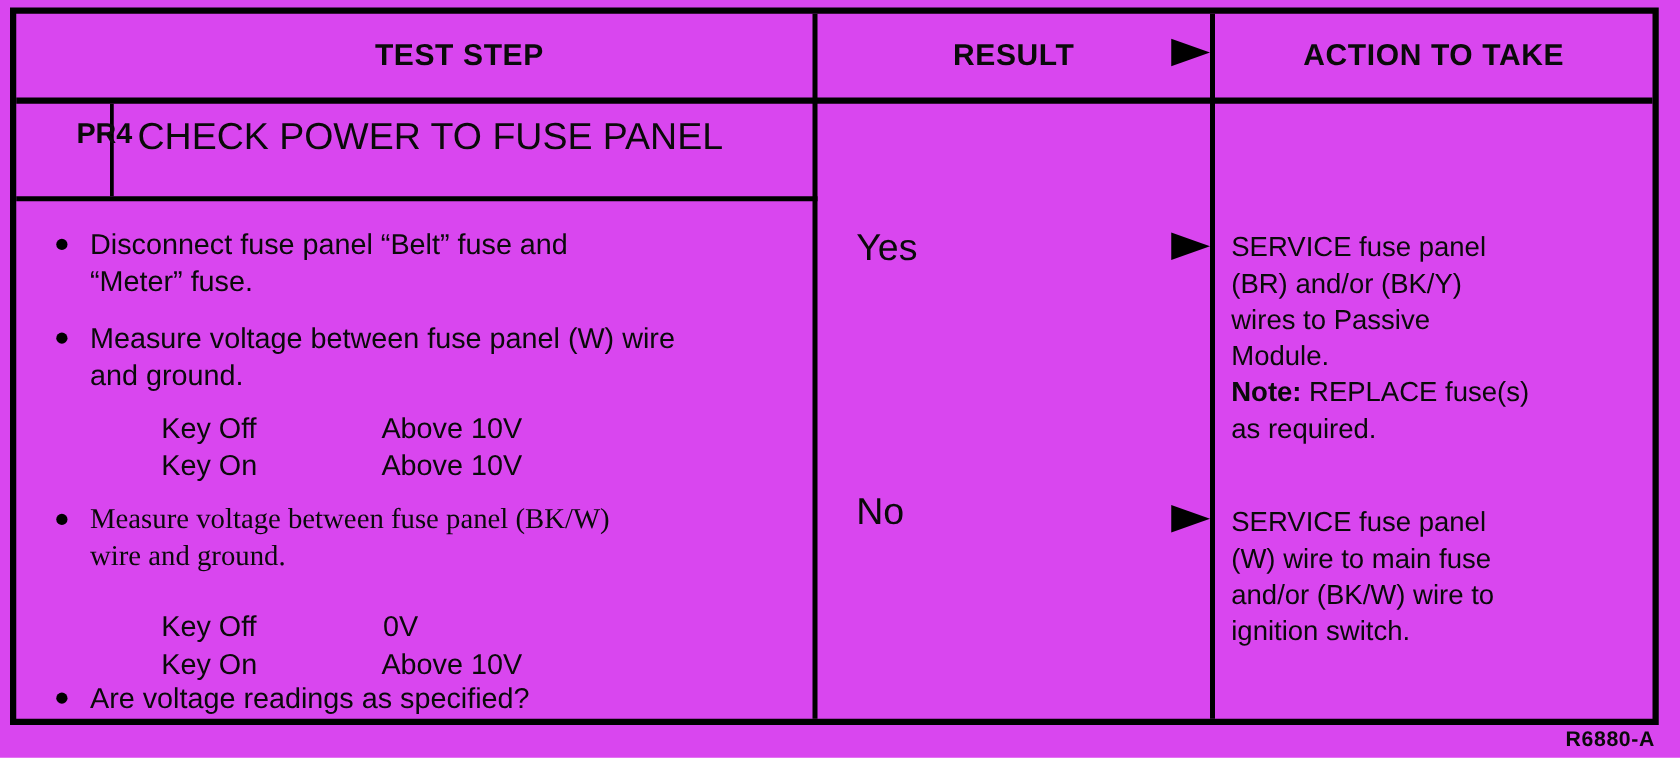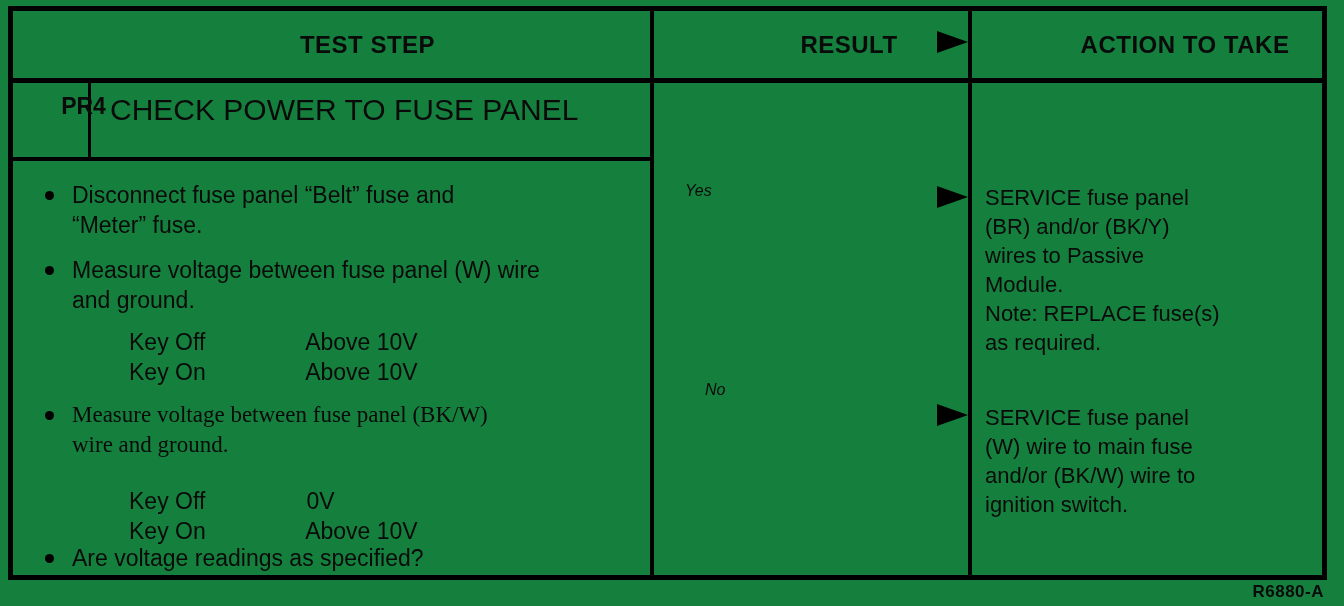--- a/index.html
+++ b/index.html
@@ -1,20 +1,20 @@
 <!DOCTYPE html>
 <html><head>
 <meta charset="utf-8">
 <style>
   html, body { margin: 0; padding: 0; }
   .page {
     position: relative;
     width: 1344px;
     height: 606px;
-    background: #15803d;
+    background: #d946ef;
     font-family: "Liberation Sans", sans-serif;
     color: #0a0a0a;
     overflow: hidden;
   }
   .table {
     position: absolute;
     left: 8px;
     top: 6px;
     width: 1319px;
     height: 574px;
@@ -38,21 +38,20 @@
     height: 5px;
     background: #000;
   }
   .hcell {
     position: absolute;
     top: 20px;
     font-size: 24px;
     font-weight: bold;
     letter-spacing: 0.5px;
     white-space: nowrap;
-    padding-left: 38px;
   }
   .h-test { left: 0; width: 637px; text-align: center; padding-left: 72px; box-sizing: border-box; }
   .h-result { left: 641px; width: 314px; text-align: center; }
   .h-action { left: 959px; width: 350px; text-align: center; }
   .arrow {
     position: absolute;
     width: 0;
     height: 0;
     border-top: 11px solid transparent;
     border-bottom: 11px solid transparent;
@@ -125,35 +124,34 @@
   }
   .r1 { top: 316px; }
   .r2 { top: 475px; }
   .readings .r-key {
     display: inline-block;
     width: 171px;
   }
   .result-label {
     position: absolute;
     left: 672px;
-    font-size: 16px;
-    font-style: italic;
+    font-size: 30px;
   }
   .res-yes { top: 171px; }
-  .res-no { top: 370px; margin-left: 20px; }
+  .res-no { top: 382px; }
   .action-block {
     position: absolute;
     left: 972px;
     width: 330px;
     font-size: 22px;
     line-height: 29px;
   }
   .act-yes { top: 172px; }
   .act-no { top: 392px; }
-  .note-label { font-weight: normal; margin-right: 6px; }
+  .note-label { font-weight: bold; margin-right: 6px; }
   .figure-ref {
     position: absolute;
     top: 582px;
     right: 20px;
     font-size: 17px;
     font-weight: bold;
     letter-spacing: 0.5px;
   }
 </style>
 </head>

